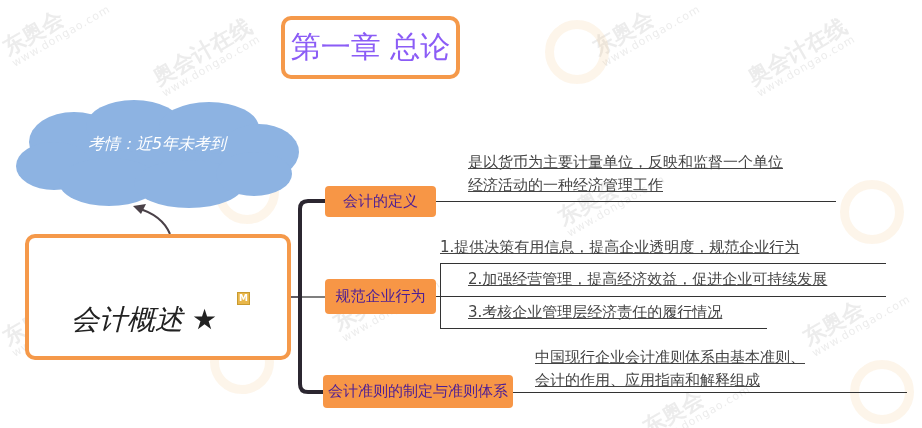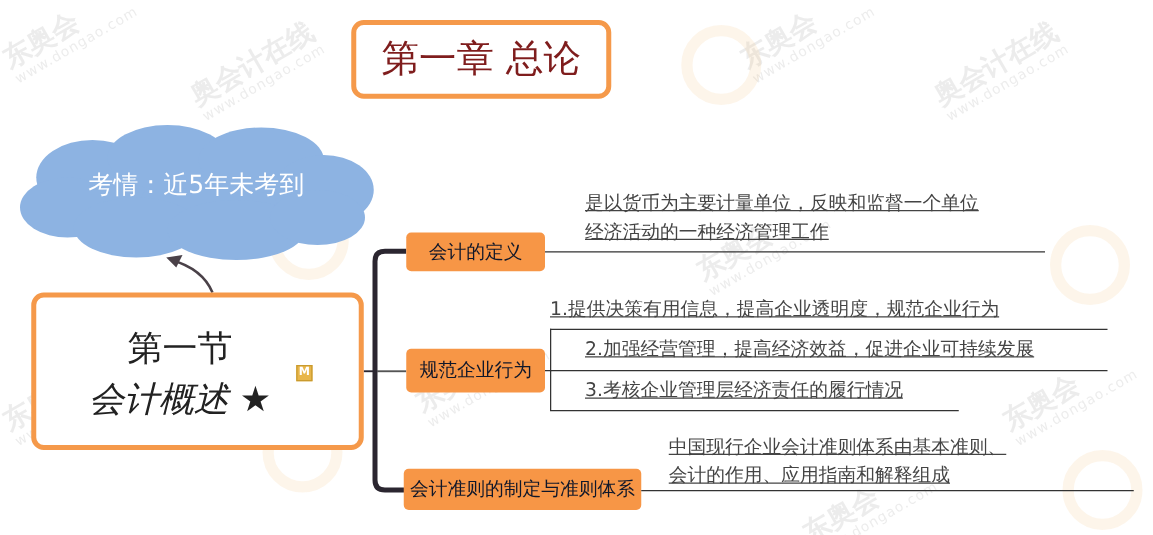--- a/index.html
+++ b/index.html
@@ -41,49 +41,50 @@
       border-radius: 50%;
       border: 9px solid rgba(245, 200, 140, 0.18);
       pointer-events: none;
     }
 
     
     .chapter-box {
       position: absolute;
       left: 281px;
       top: 16px;
-      width: 208px;
+      width: 179px;
       height: 63px;
       border: 4px solid #f5994a;
       border-radius: 10px;
       background: #ffffff;
       box-sizing: border-box;
       display: flex;
       align-items: center;
       justify-content: center;
       font-size: 30px;
-      color: #7f1d1d;
+      color: #8b5cf6;
     }
 
     
     .cloud {
       position: absolute;
       left: 14px;
       top: 100px;
       width: 286px;
       height: 110px;
     }
     .cloud-text {
       position: absolute;
       left: 0;
       top: 34px;
       width: 286px;
       text-align: center;
-      font-size: 20px;
+      font-size: 16px;
       color: #ffffff;
+      font-style: italic;
     }
 
     
     .section-box {
       position: absolute;
       left: 25px;
       top: 234px;
       width: 266px;
       height: 126px;
       border: 4px solid #f5994a;
@@ -124,21 +125,21 @@
       font-weight: bold;
       line-height: 11px;
       text-align: center;
     }
 
     
     .topic {
       position: absolute;
       background: #f79646;
       border-radius: 4px;
-      color: #0f172a;
+      color: #4c1d95;
       font-size: 15px;
       display: flex;
       align-items: center;
       justify-content: center;
       box-sizing: border-box;
     }
 
     
     .leaf {
       position: absolute;
@@ -203,21 +204,20 @@
       <ellipse cx="40" cy="66" rx="38" ry="24"></ellipse>
       <ellipse cx="95" cy="82" rx="50" ry="24"></ellipse>
       <ellipse cx="175" cy="84" rx="55" ry="24"></ellipse>
       <ellipse cx="240" cy="74" rx="38" ry="22"></ellipse>
     </g>
   </svg>
   <div class="cloud-text">考情：近5年未考到</div>
 </div>
 
 <div class="section-box">
-  <div class="section-line1">第一节</div>
   <div class="section-line2">会计概述 ★</div>
   <div class="memo-icon">M</div>
 </div>
 
 <div class="topic" style="left:325px;top:186px;width:111px;height:31px;">
   <span>会计的定义</span>
 </div>
 <div class="hline" style="left:436px;top:201px;width:400px;"></div>
 <div class="leaf" style="left:468px;top:151px;">是以货币为主要计量单位，反映和监督一个单位</div>
 <div class="leaf" style="left:468px;top:174px;">经济活动的一种经济管理工作</div>

